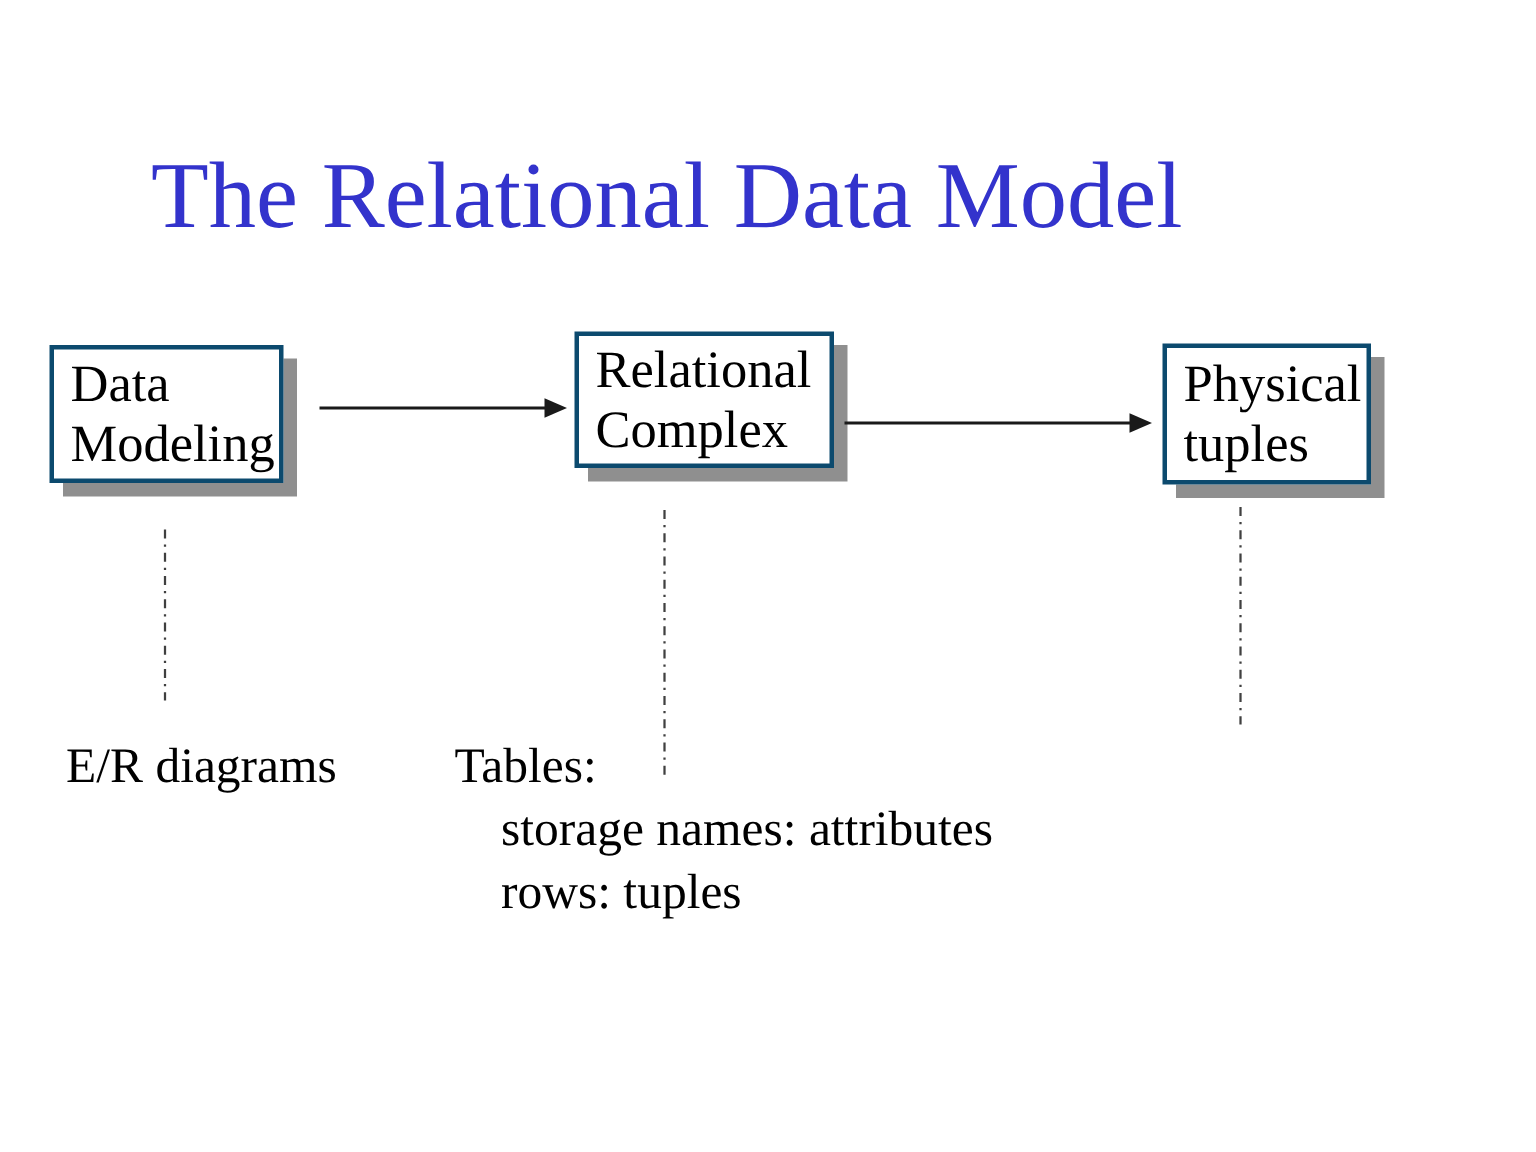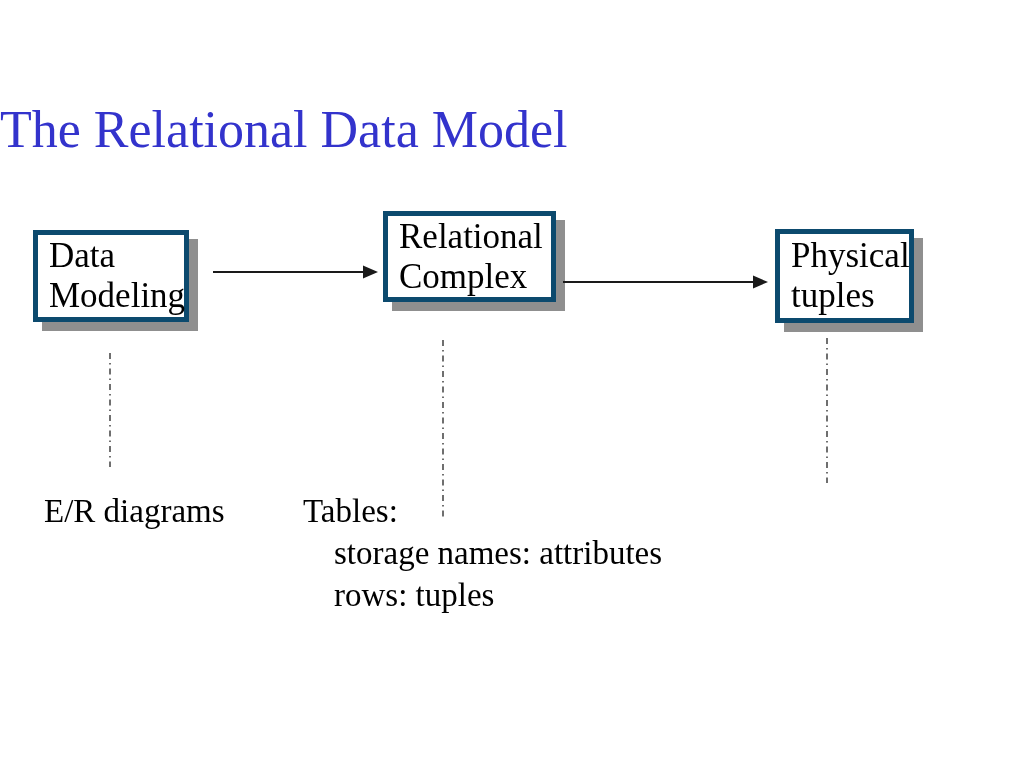--- a/index.html
+++ b/index.html
@@ -14,43 +14,44 @@
     background: #ffffff;
     overflow: hidden;
     font-family: "Liberation Serif", "DejaVu Serif", serif;
     color: #000000;
   }
   .title {
     position: absolute;
     top: 98px;
     left: 0;
     width: 889px;
-    font-size: 52px;
+    text-align: center;
+    font-size: 63px;
     line-height: 64px;
     font-weight: normal;
     color: #3333cc;
     margin: 0;
     letter-spacing: 0px;
   }
   .box {
     position: absolute;
     background: #ffffff;
-    border: 5px solid #0c4a6e;
+    border: 3px solid #0c4a6e;
     box-shadow: 9px 9px 0 0 #8f8f8f;
     box-sizing: border-box;
     display: flex;
     flex-direction: column;
     justify-content: center;
     padding-left: 11px;
     font-size: 35px;
     line-height: 40px;
     color: #000000;
   }
   .box-1 { left: 33px;  top: 230px; width: 156px; height: 92px; }
-  .box-2 { left: 383px; top: 211px; width: 173px; height: 91px; }
+  .box-2 { left: 383px; top: 221px; width: 173px; height: 91px; }
   .box-3 { left: 775px; top: 229px; width: 139px; height: 94px; }
   .connector-layer {
     position: absolute;
     left: 0;
     top: 0;
     width: 1024px;
     height: 768px;
     pointer-events: none;
   }
   .note {

